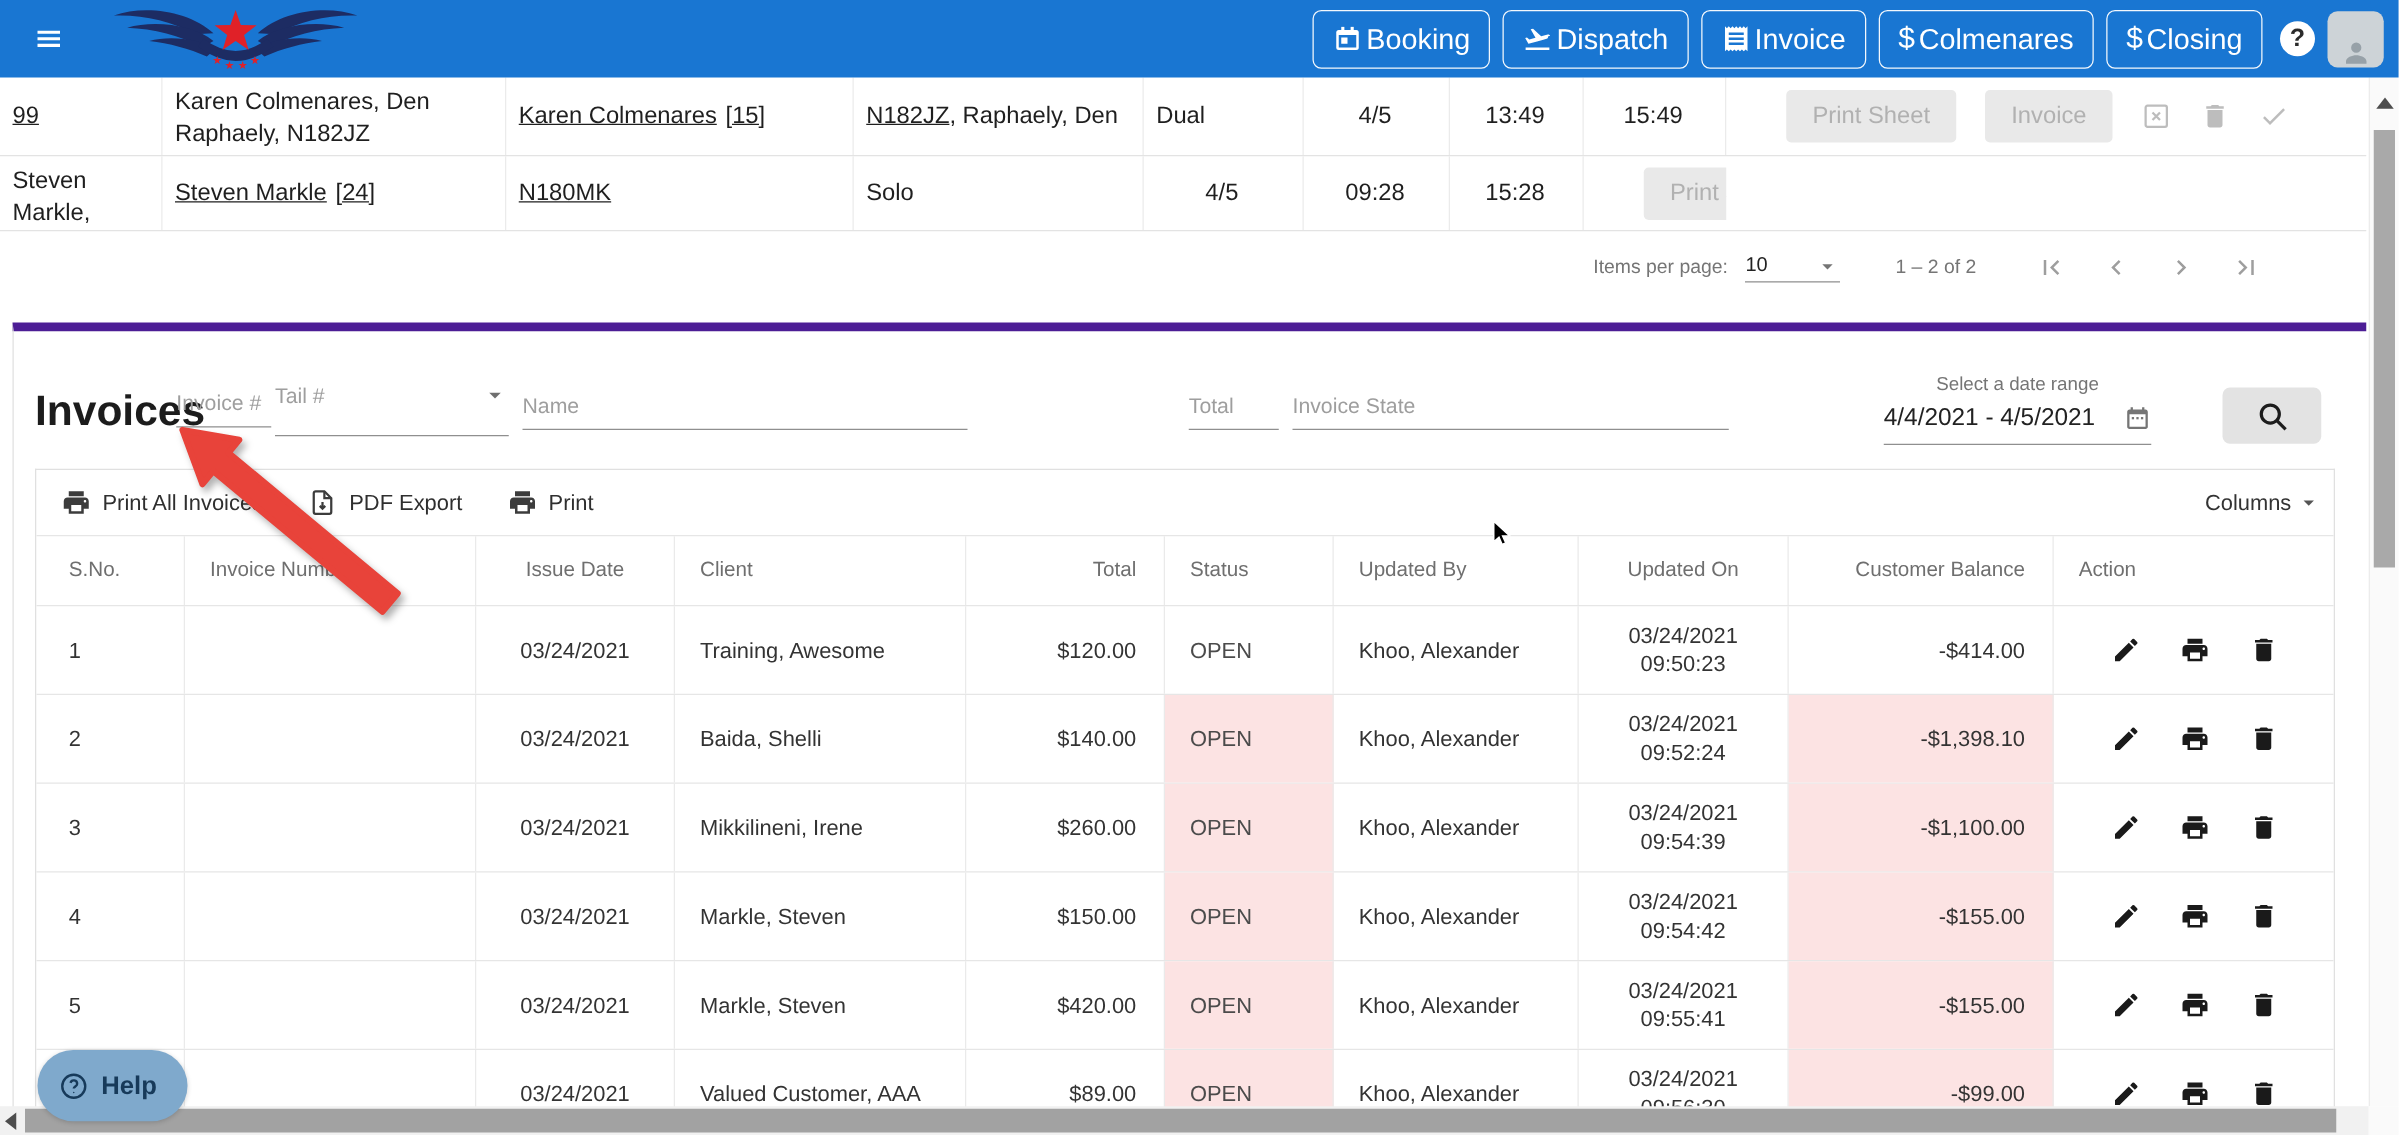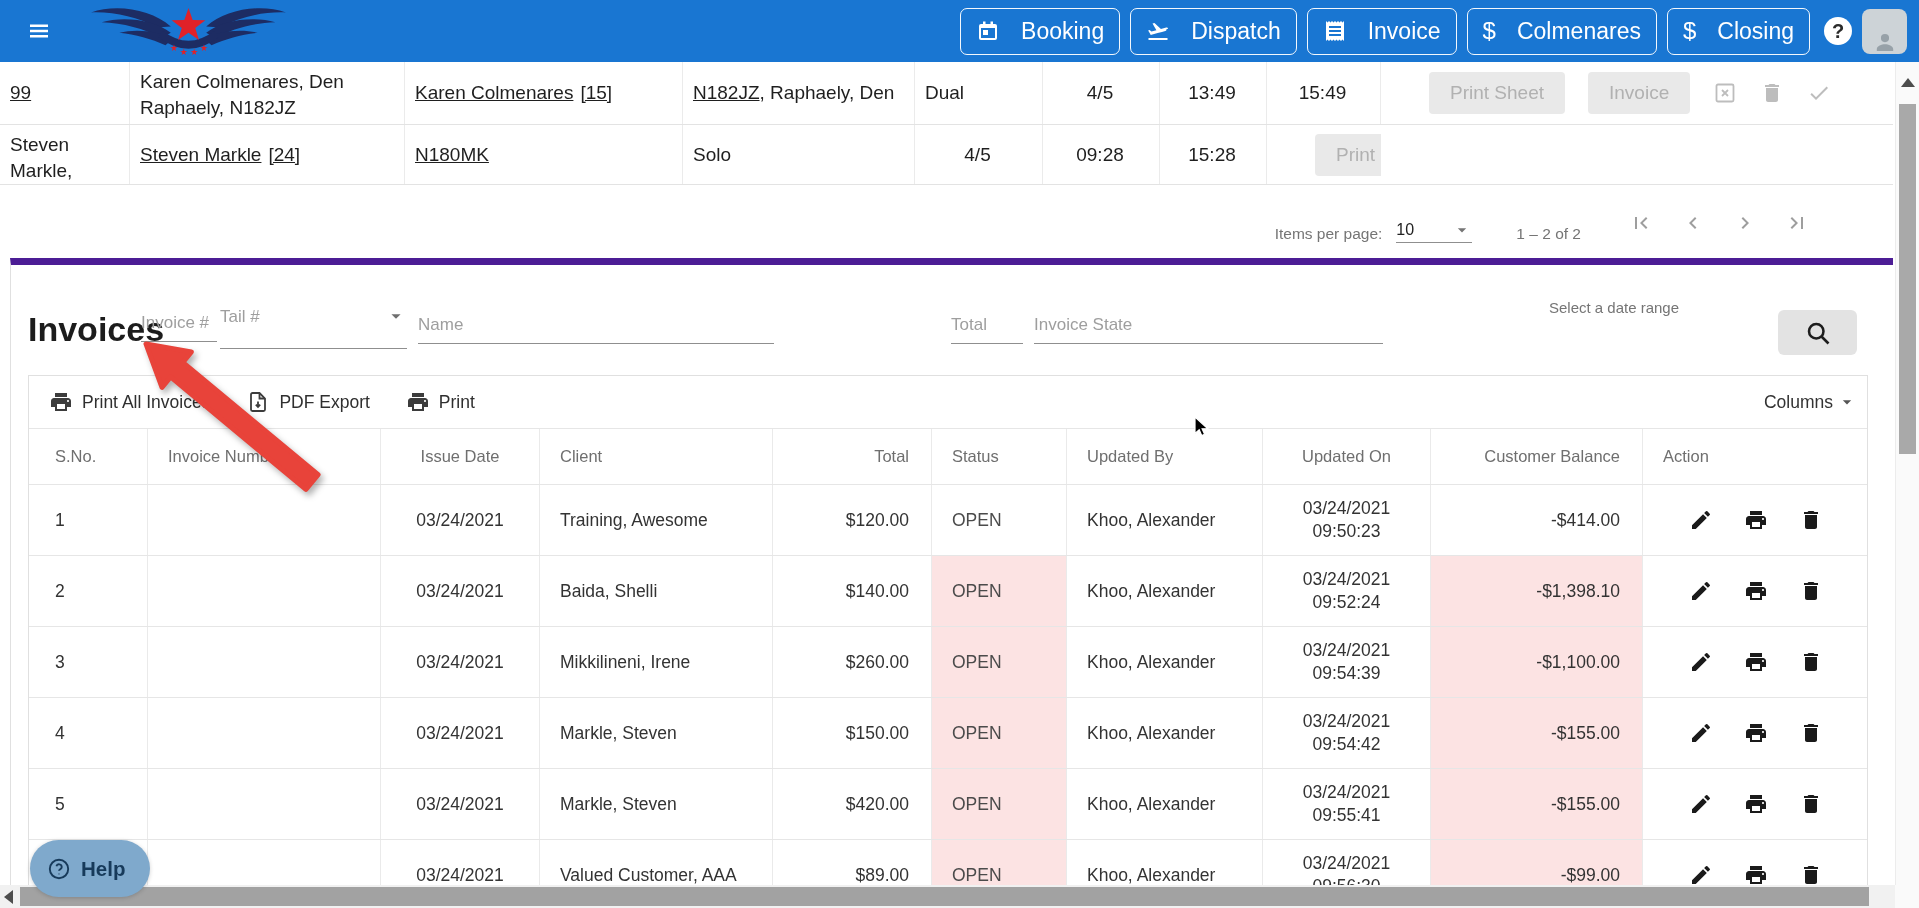--- a/index.html
+++ b/index.html
@@ -9,21 +9,21 @@
 
   
   .topbar { position:absolute; left:0; top:0; right:0; height:62px; background:#1976d2;
     display:flex; align-items:center; z-index:30; }
   .menu-btn { margin-left:16px; width:46px; height:46px; background:none; border:none;
     color:#fff; cursor:pointer; display:flex; align-items:center; justify-content:center; }
   .menu-btn svg { width:30px; height:30px; fill:currentColor; }
   .logo { margin-left:14px; width:225px; height:62px; cursor:pointer; }
   .logo svg { width:100%; height:100%; }
   .topnav { margin-left:auto; display:flex; gap:10px; align-items:center; margin-right:14px; }
-  .nav-btn { display:flex; align-items:center; gap:21px; height:47px; padding:0 15px;
+  .nav-btn { display:flex; align-items:center; gap:3px; height:47px; padding:0 15px;
     border:1.5px solid rgba(255,255,255,.95); border-radius:7px; background:transparent;
     color:#fff; font-size:23px; font-weight:500; font-family:inherit; cursor:pointer; white-space:nowrap;justify-content:space-between; }
   .nav-btn svg { width:25px; height:25px; fill:#fff; }
   .nav-btn .dollar { font-size:24px; font-weight:500; }
   .help-circle { width:28px; height:28px; border-radius:50%; background:#fff; color:#2b2b2b;
     font-size:20px; font-weight:bold; display:flex; align-items:center; justify-content:center;
     cursor:pointer; margin-right:10px; }
   .avatar { width:45px; height:45px; border-radius:8px; background:#cdd3d7; margin-right:12px;
     overflow:hidden; cursor:pointer; display:flex; justify-content:center; align-items:flex-end; }
   .avatar svg { width:40px; height:40px; fill:#97a1a8; margin-bottom:-4px; }
@@ -42,21 +42,21 @@
   .lnk.badge { margin-left:7px; }
   .bactions { display:flex; align-items:center; gap:23px; padding-left:48px; border-right:none; }
   .dbtn { background:#e9e9e9; color:#b1b1b1; border:none; border-radius:4px; height:42px;
     padding:0 21px; font-size:19px; font-family:inherit; white-space:nowrap; }
   .ibtn { background:none; border:none; color:#bdbdbd; cursor:pointer; display:flex;
     align-items:center; justify-content:center; padding:0; }
   .ibtn svg { width:27px; height:27px; fill:currentColor; }
   .ibtn.stroke svg { fill:none; stroke:currentColor; }
 
   
-  .pagination { height:58px; display:flex; align-items:flex-end; justify-content:flex-end;
+  .pagination { height:58px; display:flex; align-items:center; justify-content:flex-end;
     padding-right:70px; color:#757575; font-size:15.5px; }
   .pg-select { width:76px; border-bottom:1px solid #8f8f8f; display:flex; align-items:center;
     justify-content:space-between; margin-left:14px; padding-bottom:2px; cursor:pointer; }
   .pg-select .val { color:#222; font-size:16px; }
   .pg-select svg { width:20px; height:20px; fill:#757575; }
   .pg-range { margin-left:44px; }
   .pg-nav { display:flex; margin-left:34px; }
   .pg-btn { width:52px; height:40px; background:none; border:none; color:#9e9e9e; cursor:pointer;
     display:flex; align-items:center; justify-content:center; }
   .pg-btn svg { width:27px; height:27px; fill:currentColor; }
@@ -368,20 +368,29 @@
       <input placeholder="Name" style="">
     </div>
     <div class="fld f-total">
       <input placeholder="Total" style="">
     </div>
     <div class="fld f-state">
       <input placeholder="Invoice State" style="">
     </div>
     <div class="fld f-date">
       <div class="dlabel">Select a date range</div>
+      <div class="drow">
+        <span class="dval">4/4/2021 - 4/5/2021</span>
+        <span style="width: 22px; height: 22px; color: inherit;"><svg viewBox="0 0 24 24" fill="currentColor" style="width: 100%; height: 100%;">
+              <path d="M19 4h-1V2h-2v2H8V2H6v2H5c-1.1 0-2 .9-2 2v13c0 1.1.9 2 2 2h14c1.1 0 2-.9 2-2V6c0-1.1-.9-2-2-2zm0 15H5V8h14v11z"></path>
+              <rect x="7" y="10.5" width="2" height="2"></rect>
+              <rect x="11" y="10.5" width="2" height="2"></rect>
+              <rect x="15" y="10.5" width="2" height="2"></rect>
+            </svg></span>
+      </div>
     </div>
     <button class="search-btn">
       <span style="width: 28px; height: 28px;"><svg viewBox="0 0 24 24" stroke-width="2.2" fill="currentColor" style="width: 100%; height: 100%;">
             <circle cx="10.5" cy="10.5" r="6.2"></circle>
             <path d="M15.2 15.2L21 21"></path>
           </svg></span>
     </button>
 
     <div class="table-box">
       <div class="toolbar" id="inv-toolbar">

